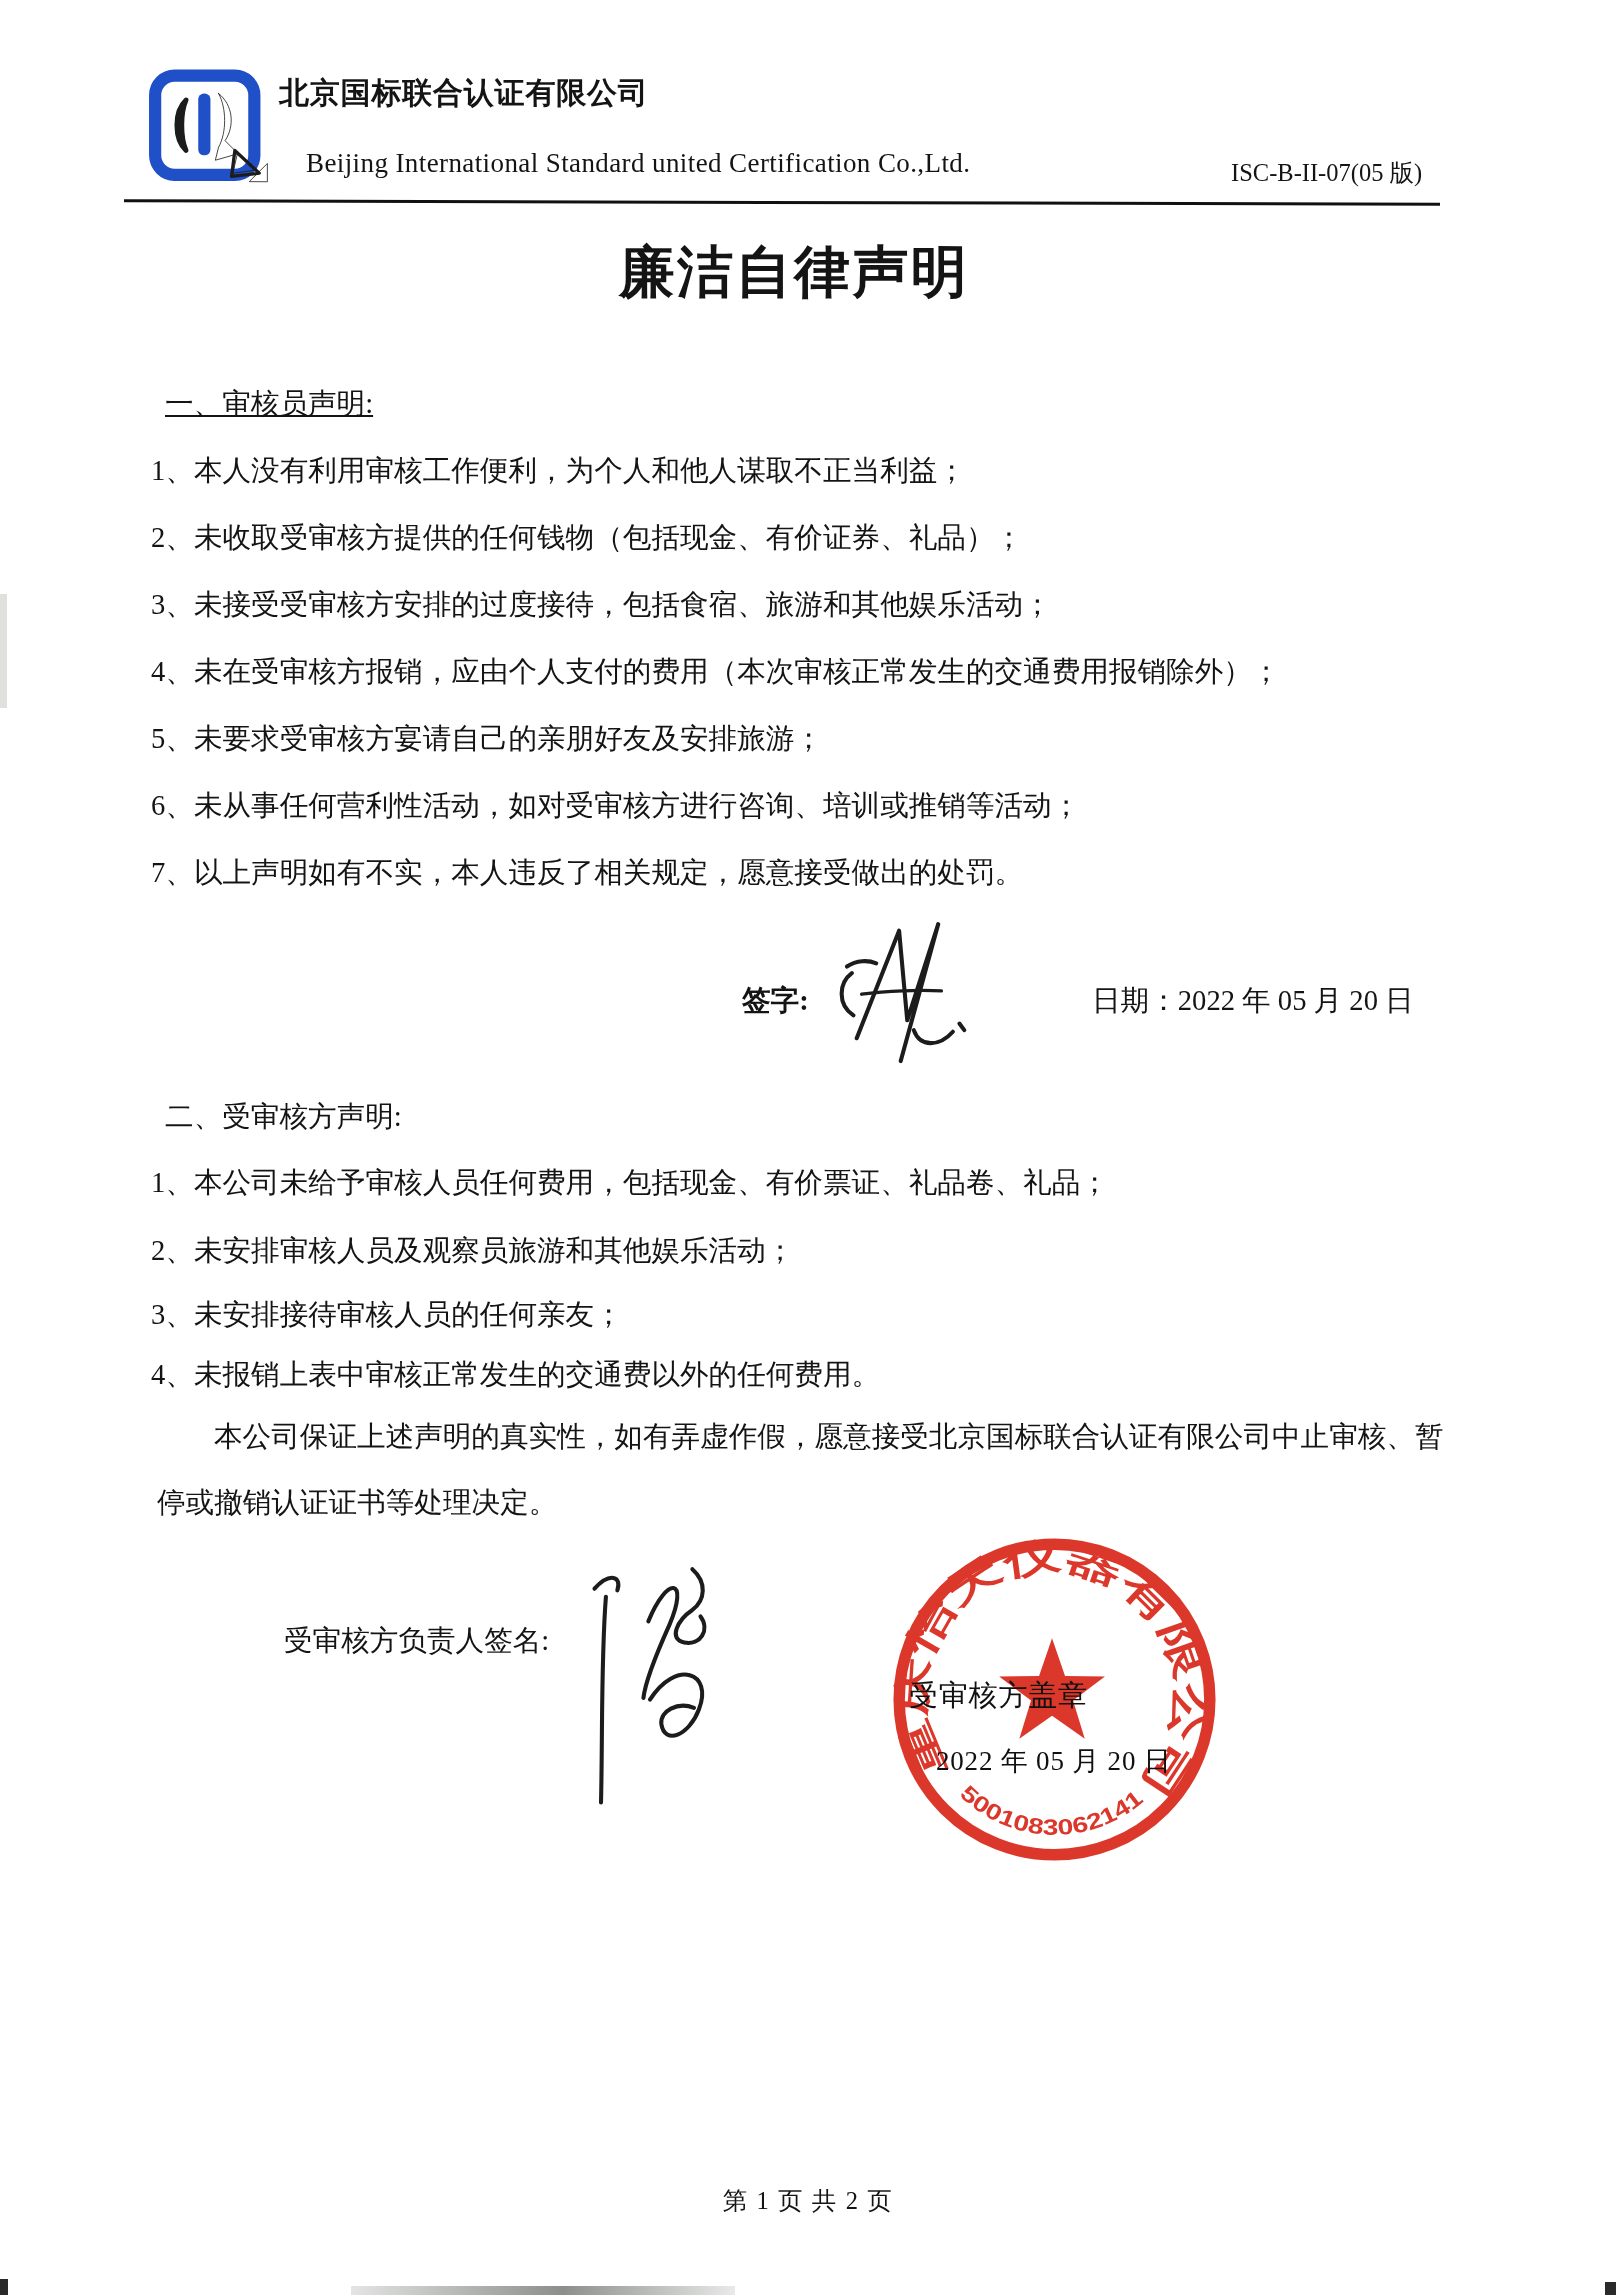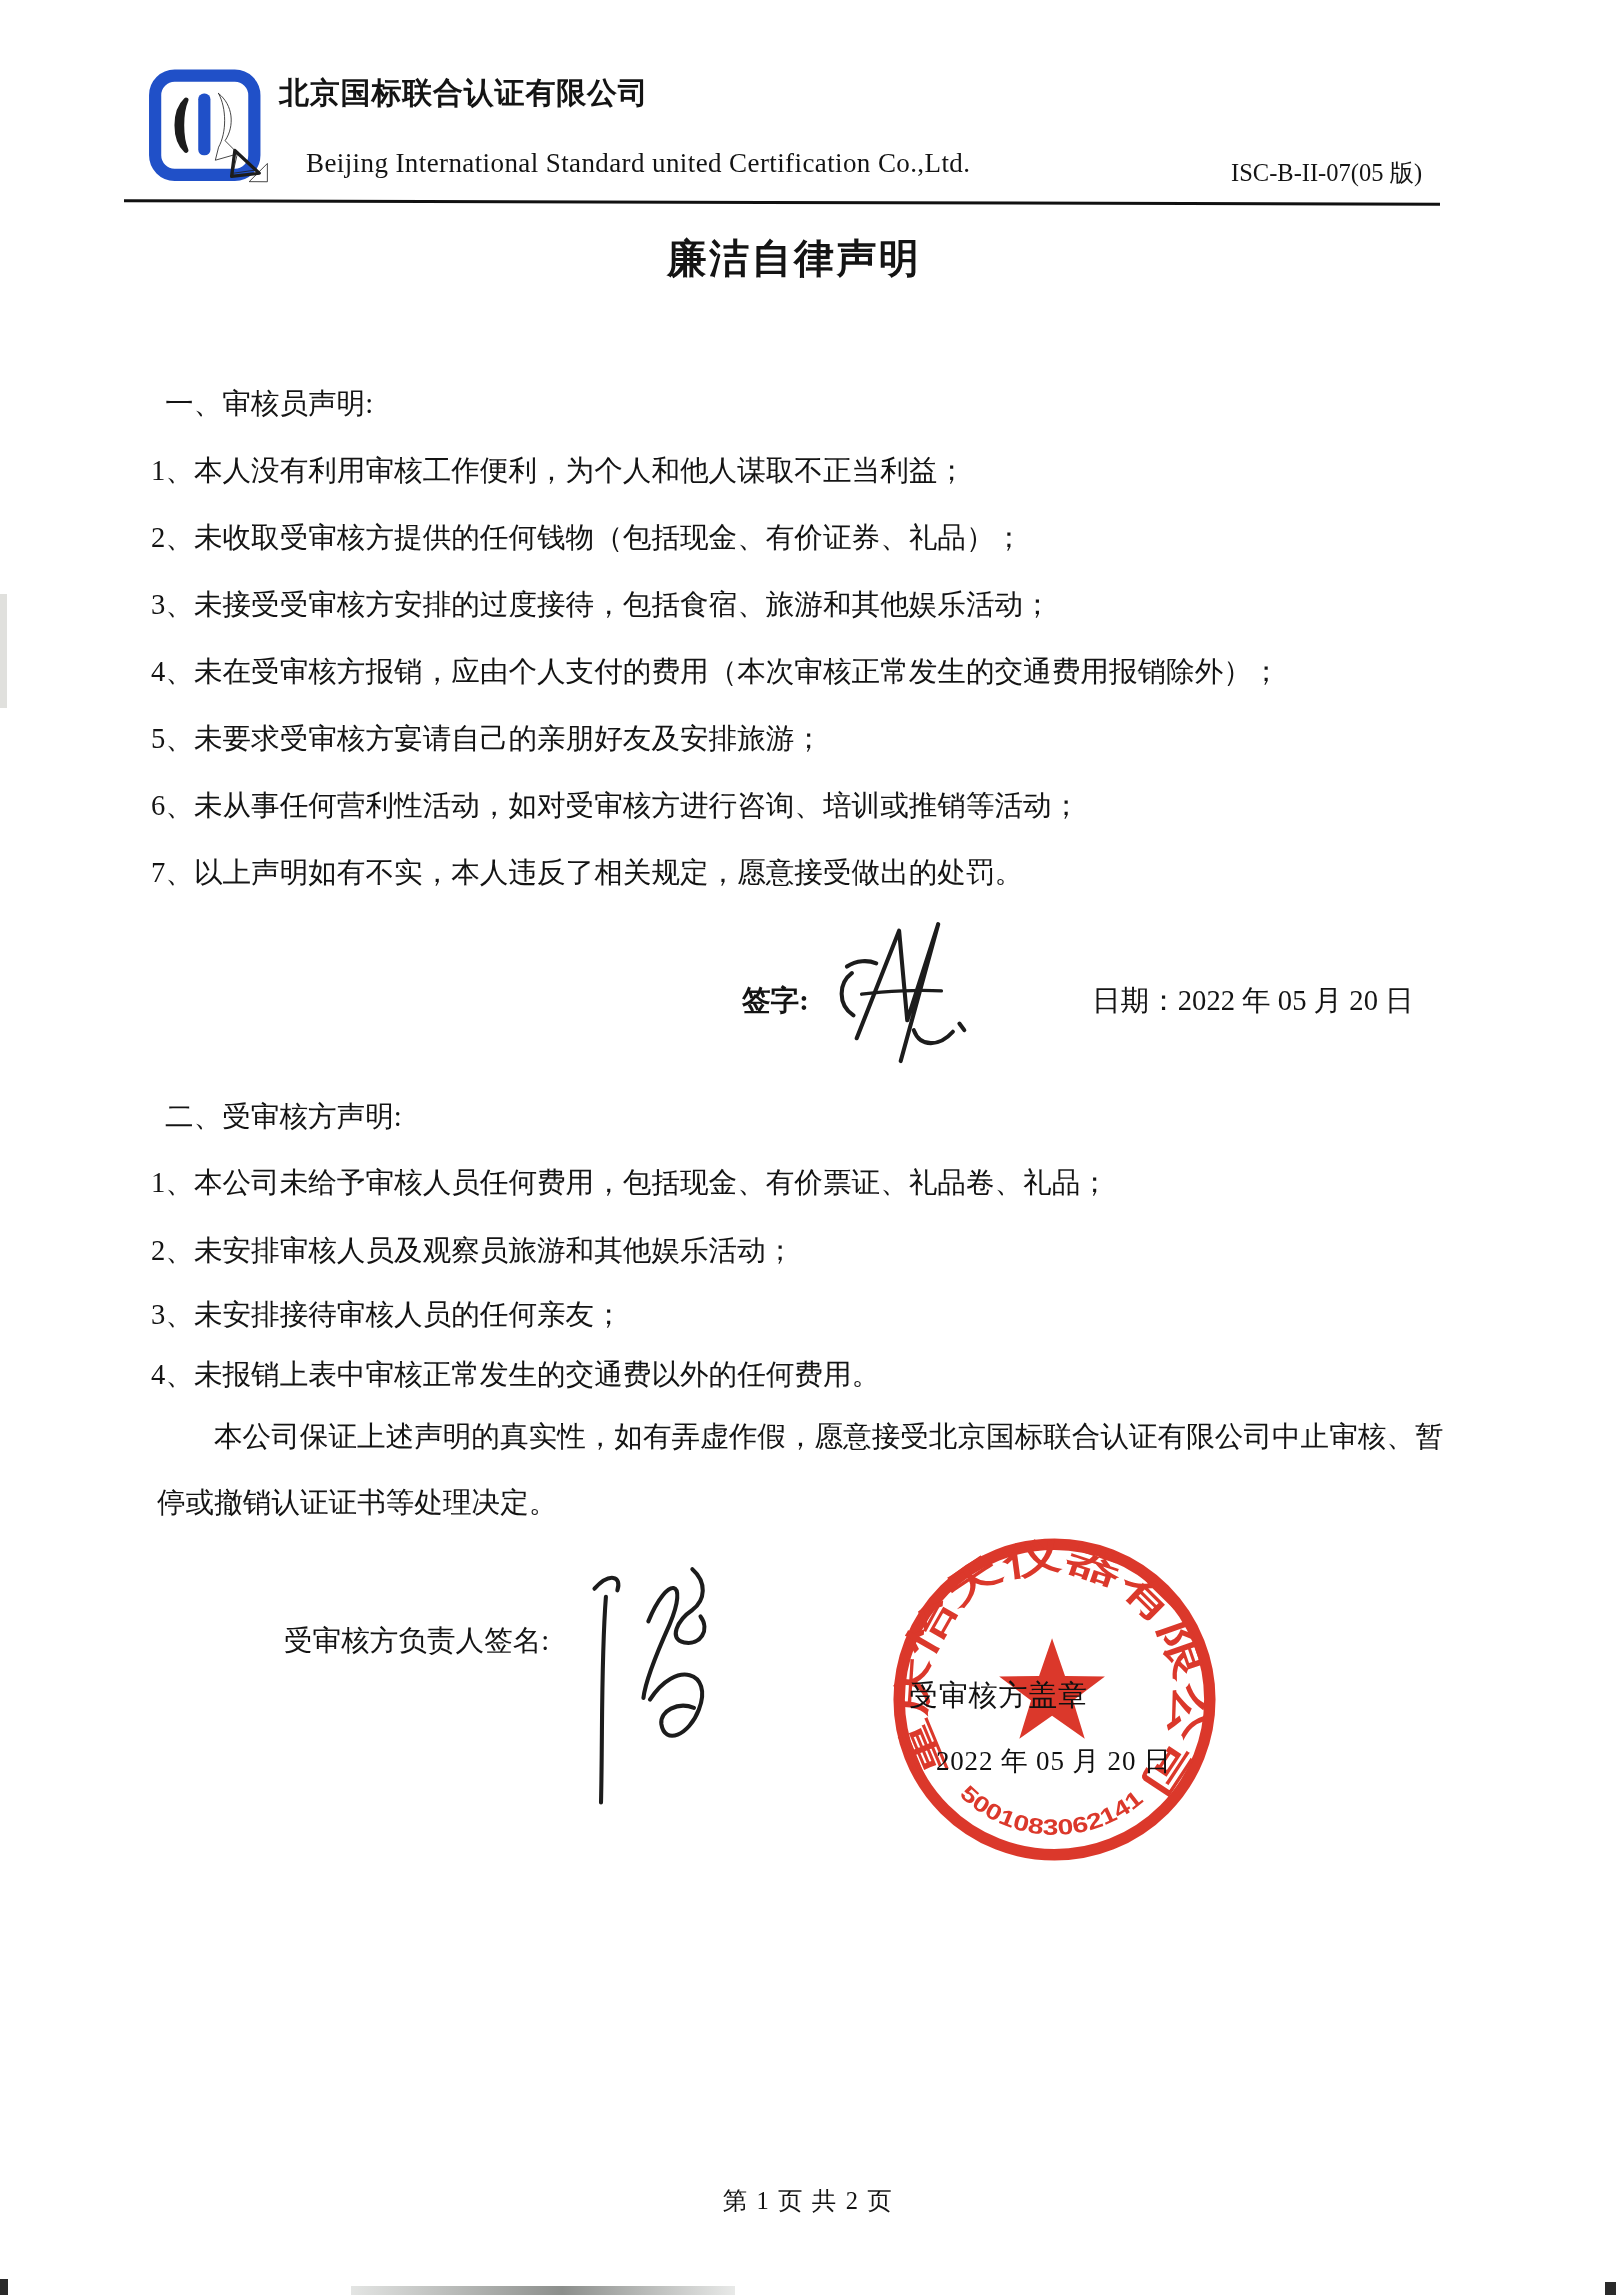--- a/index.html
+++ b/index.html
@@ -5,21 +5,21 @@
   html,body{margin:0;padding:0;background:#9a9a9a;}
   .page{
     position:relative;
     width:1616px;height:2295px;
     background:#ffffff;
     overflow:hidden;
     font-family:"Liberation Serif", serif;
     color:#141414;
   }
   .t{position:absolute;white-space:nowrap;font-size:28.6px;line-height:1.2;color:#141414;}
-  .doc-title{font-size:40px;font-weight:bold;letter-spacing:2.4px;font-family:Liberation Mono, monospace;margin-left:16px;}
+  .doc-title{font-size:56px;font-weight:bold;letter-spacing:2.4px;font-family:Liberation Sans, sans-serif;margin-left:16px;}
   .company-cn{font-size:30px;font-weight:600;letter-spacing:0.8px;font-family:"Liberation Sans",sans-serif;}
   .company-en{font-size:27px;letter-spacing:0.4px;margin-left:24px;}
   .doc-num{font-size:24.5px;}
   .header-rule{position:absolute;left:124px;top:201px;width:1316px;height:3.3px;background:#111;transform:rotate(0.15deg);}
   .sig{position:absolute;}
   .sig path{fill:none;stroke:#1c1c1c;stroke-linecap:round;stroke-linejoin:round;}
   .stamp-wrap{position:absolute;left:891px;top:1536px;width:327px;height:327px;opacity:.93;}
   .stamp-overlay{font-size:29px;color:#101010;letter-spacing:0.8px;}
   .footer{font-size:24.5px;letter-spacing:1.6px;}
   .edge-smudge{position:absolute;left:351px;top:2286px;width:384px;height:9.8px;
@@ -48,21 +48,21 @@
     <path d="M 126 138 L 148 116 L 148 138 Z" fill="#2050c8"></path>
   </svg>
 
   <div class="t company-cn" style="left:279px;top:75px;">北京国标联合认证有限公司</div>
   <div class="t company-en" style="left:282px;top:147px;">Beijing International Standard united Certification Co.,Ltd.</div>
   <div class="t doc-num" style="left:1231px;top:158px;">ISC-B-II-07(05 版)</div>
   <div class="header-rule"></div>
 
   <div class="t doc-title" style="left:0;right:44px;top:238px;text-align:center;">廉洁自律声明</div>
 
-  <div class="t" style="left:165px;top:387px;">一、审核员声明:</div>
+  <div class="t" style="left:165px;top:387px;text-decoration:underline;">一、审核员声明:</div>
 
   <div class="t" style="left:151px;top:454px;">1、本人没有利用审核工作便利，为个人和他人谋取不正当利益；</div>
   <div class="t" style="left:151px;top:521px;">2、未收取受审核方提供的任何钱物（包括现金、有价证券、礼品）；</div>
   <div class="t" style="left:151px;top:588px;">3、未接受受审核方安排的过度接待，包括食宿、旅游和其他娱乐活动；</div>
   <div class="t" style="left:151px;top:655px;">4、未在受审核方报销，应由个人支付的费用（本次审核正常发生的交通费用报销除外）；</div>
   <div class="t" style="left:151px;top:722px;">5、未要求受审核方宴请自己的亲朋好友及安排旅游；</div>
   <div class="t" style="left:151px;top:789px;">6、未从事任何营利性活动，如对受审核方进行咨询、培训或推销等活动；</div>
   <div class="t" style="left:151px;top:856px;">7、以上声明如有不实，本人违反了相关规定，愿意接受做出的处罚。</div>
 
   <div class="t" style="left:742px;top:984px;font-weight:bold;">签字:</div>

